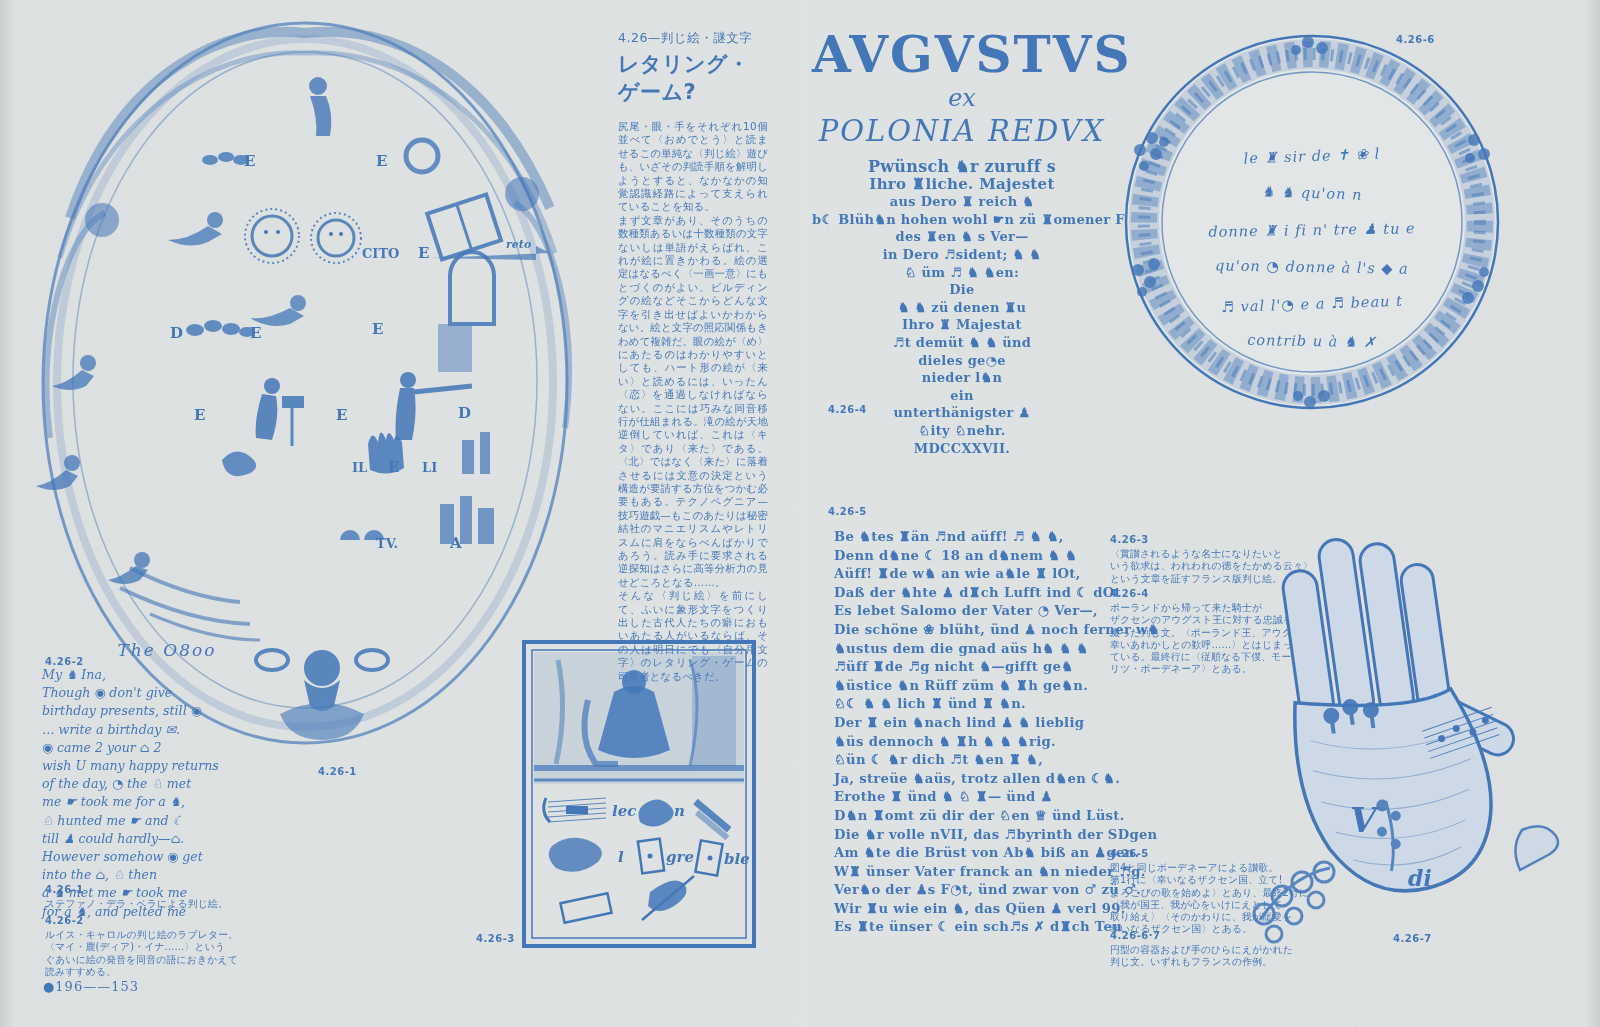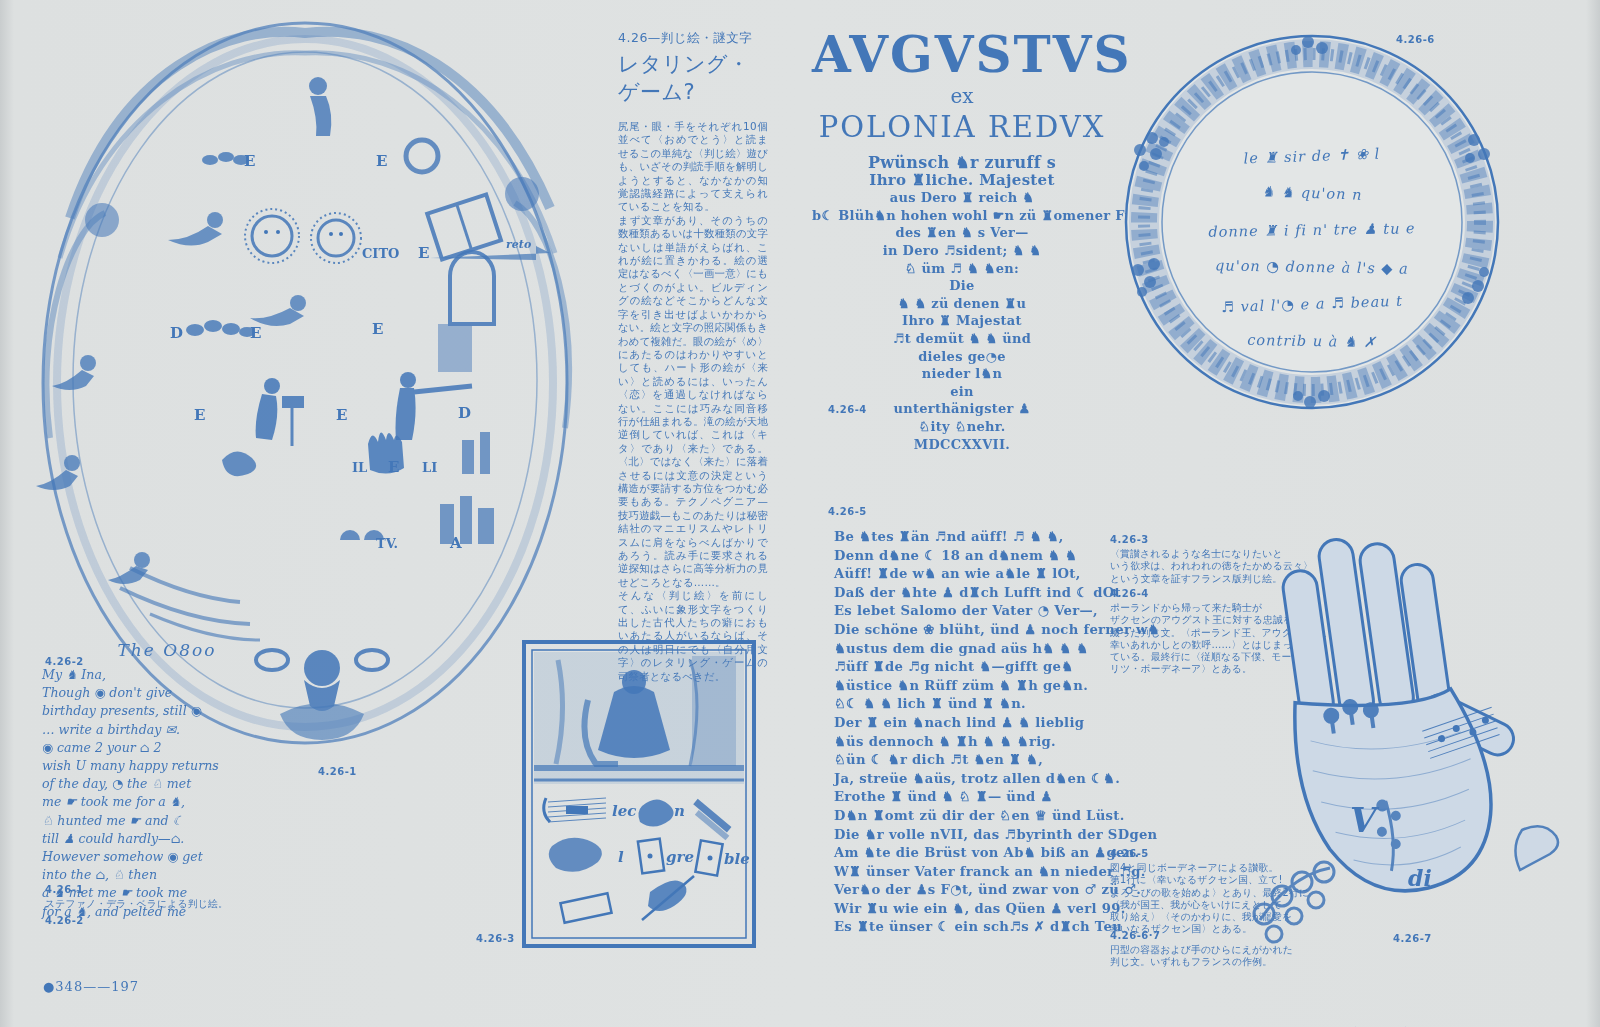--- a/index.html
+++ b/index.html
@@ -5,34 +5,34 @@
   html,body{margin:0;padding:0;}
   body{font-family:"DejaVu Sans",sans-serif;background:#b9bdbe;}
   #page{position:relative;width:1600px;height:1027px;margin:0 auto;overflow:hidden;
         background:linear-gradient(90deg,#c9cdce 0,#dde0e0 14px,#dfe2e2 50%,#dde0e0 calc(100% - 14px),#c9cdce 100%);
         color:#4377b8;}
   .abs{position:absolute;}
   .figlabel{font-size:10px;font-weight:bold;letter-spacing:.5px;color:#4377b8;}
   
   #article{left:618px;top:30px;width:150px;}
   #kicker{font-size:12.5px;font-weight:normal;letter-spacing:.5px;margin-bottom:3px;}
-  #title{font-size:21px;font-weight:normal;letter-spacing:.5px;margin-bottom:14px;}
+  #title{font-size:21px;font-weight:bold;letter-spacing:.5px;margin-bottom:14px;}
   .para{font-size:10.4px;line-height:13.4px;text-align:justify;letter-spacing:.2px;}
   
   .caption{font-size:9.8px;line-height:12.2px;letter-spacing:.2px;}
   .caption .figlabel{display:block;margin-bottom:2px;}
   
   #carroll{left:42px;top:640px;width:300px;font-family:"DejaVu Serif",serif;font-style:italic;}
   #carroll-head{font-size:17px;text-align:center;width:250px;letter-spacing:2px;margin-bottom:6px;}
   .hand-line{font-size:12.6px;line-height:18.2px;white-space:nowrap;}
   
   #augustus{left:812px;top:30px;width:300px;text-align:center;font-family:"DejaVu Serif",serif;}
   #aug-t1{font-size:50px;letter-spacing:2px;font-weight:bold;line-height:1;}
-  #aug-t2{font-size:20px;margin:4px 0 2px;}
-  #aug-t3{font-size:29px;letter-spacing:2px;margin-bottom:10px;}
+  #aug-t2{font-size:24px;font-style:italic;margin:4px 0 2px;}
+  #aug-t3{font-size:29px;font-style:italic;letter-spacing:2px;margin-bottom:10px;}
   .fraktur-line{font-size:13px;line-height:17.6px;font-weight:bold;letter-spacing:.3px;white-space:nowrap;}
   #aug-lines .fraktur-line:nth-child(1){font-size:16px;}
   #aug-lines .fraktur-line:nth-child(2){font-size:15px;}
   
   #poem{left:834px;top:528px;width:280px;font-family:"DejaVu Serif",serif;}
   #poem .fraktur-line{font-size:13.2px;line-height:18.6px;}
   
   #plate{left:1112px;top:20px;width:400px;height:405px;}
   .plate-line{position:absolute;width:100%;text-align:center;font-family:"DejaVu Serif",serif;
               font-style:italic;font-size:14.5px;letter-spacing:1px;white-space:nowrap;}
@@ -200,23 +200,29 @@
   </div>
 
   <div class="abs caption" style="left:45px;top:884px;width:250px;">
     <span class="figlabel">4.26-1</span>
     <div>
         <div>ステファノ・デラ・ベラによる判じ絵。</div>
       </div>
   </div>
   <div class="abs caption" style="left:45px;top:915px;width:260px;">
     <span class="figlabel">4.26-2</span>
-  </div>
-
-  <div id="pagenum" class="abs">●348——197</div>
+    <div>
+        <div>ルイス・キャロルの判じ絵のラブレター。</div>
+        <div>〈マイ・鹿(ディア)・イナ……〉という</div>
+        <div>ぐあいに絵の発音を同音の語におきかえて</div>
+        <div>読みすすめる。</div>
+      </div>
+  </div>
+
+  <div id="pagenum" class="abs">●196——153</div>
 
   <div id="article" class="abs">
     <div id="kicker">4.26—判じ絵・謎文字</div>
     <div id="title">レタリング・ゲーム?</div>
     <div>
         <div class="para">尻尾・眼・手をそれぞれ10個並べて〈おめでとう〉と読ませるこの単純な〈判じ絵〉遊びも、いざその判読手順を解明しようとすると、なかなかの知覚認識経路によって支えられていることを知る。</div>
         <div class="para">まず文章があり、そのうちの数種類あるいは十数種類の文字ないしは単語がえらばれ、これが絵に置きかわる。絵の選定はなるべく〈一画一意〉にもとづくのがよい。ビルディングの絵などそこからどんな文字を引き出せばよいかわからない。絵と文字の照応関係もきわめて複雑だ。眼の絵が〈め〉にあたるのはわかりやすいとしても、ハート形の絵が〈来い〉と読めるには、いったん〈恋〉を通過しなければならない。ここには巧みな同音移行が仕組まれる。滝の絵が天地逆倒していれば、これは〈キタ〉であり〈来た〉である。〈北〉ではなく〈来た〉に落着させるには文意の決定という構造が要請する方位をつかむ必要もある。テクノペグニア—技巧遊戯—もこのあたりは秘密結社のマニエリスムやレトリスムに肩をならべんばかりであろう。読み手に要求される逆探知はさらに高等分析力の見せどころとなる……。</div>
         <div class="para">そんな〈判じ絵〉を前にして、ふいに象形文字をつくり出した古代人たちの癖におもいあたる人がいるならば、その人は明日にでも〈自分用文字〉のレタリング・ゲームの司祭者となるべきだ。</div>
       </div>
   </div>

